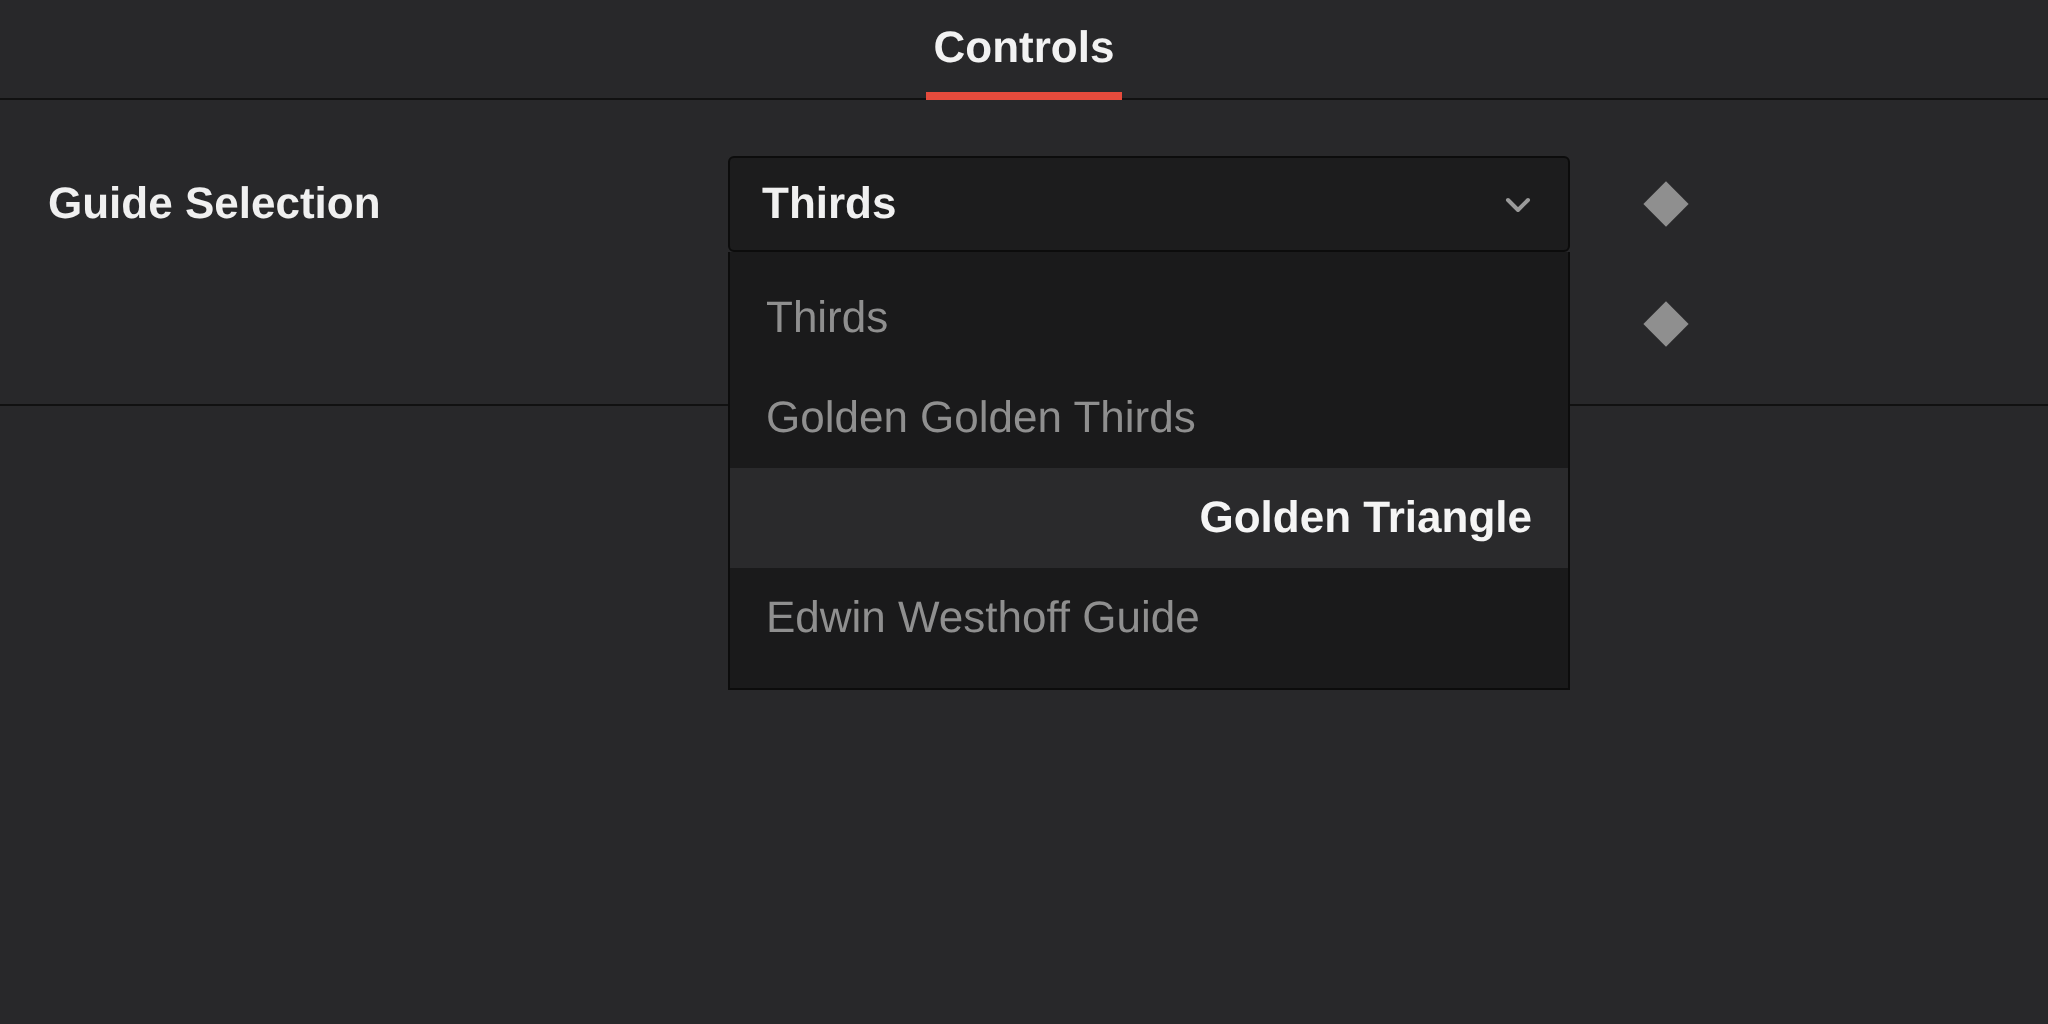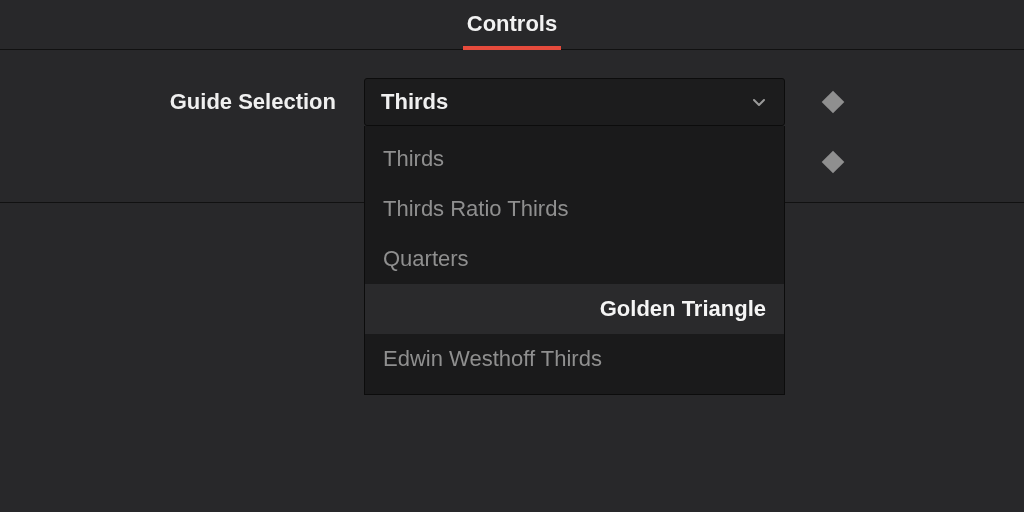--- a/index.html
+++ b/index.html
@@ -44,21 +44,20 @@
   .row {
     display: flex;
     align-items: center;
     height: 60px;
     padding: 0 24px;
   }
   .row.first { margin-top: 22px; }
   .row.second { margin-top: 0; }
   .label-col {
     width: 340px;
-    text-align: right;
     padding-right: 28px;
     font-size: 22px;
     font-weight: 600;
     color: #f0f0f0;
   }
   .control-col {
     width: 421px;
     position: relative;
   }
   .post-col {
@@ -146,24 +145,23 @@
       <div class="select">
         <span class="select-value">Thirds</span>
         <span class="chev">
           <svg width="16" height="16" viewBox="0 0 16 16" fill="none">
               <polyline points="3,6 8,11 13,6" stroke-width="2" stroke-linecap="round" stroke-linejoin="round"></polyline>
             </svg>
         </span>
       </div>
       <div class="dropdown">
         <div class="opt">Thirds</div>
-        <div class="opt">Thirds Ratio Thirds</div>
-        <div class="opt">Quarters</div>
+        <div class="opt">Golden Golden Thirds</div>
         <div class="opt hover">Golden Triangle</div>
-        <div class="opt">Edwin Westhoff Thirds</div>
+        <div class="opt">Edwin Westhoff Guide</div>
       </div>
     </div>
     <div class="post-col">
       <div class="keyframe"></div>
     </div>
   </div>
 
   <div class="row second">
     <div class="label-col"></div>
     <div class="control-col"></div>

